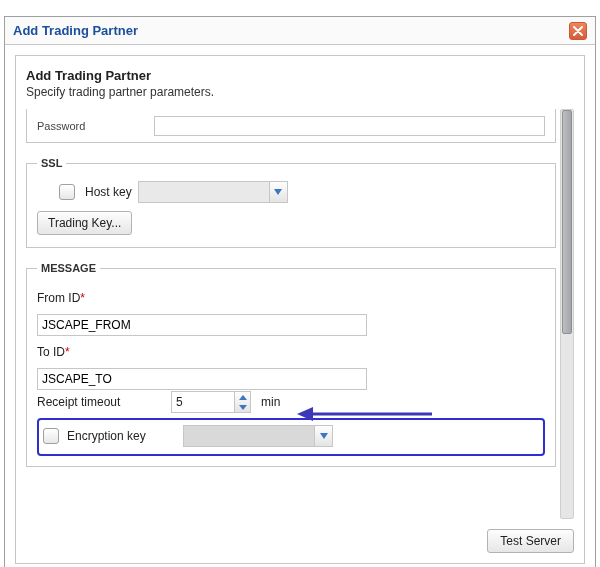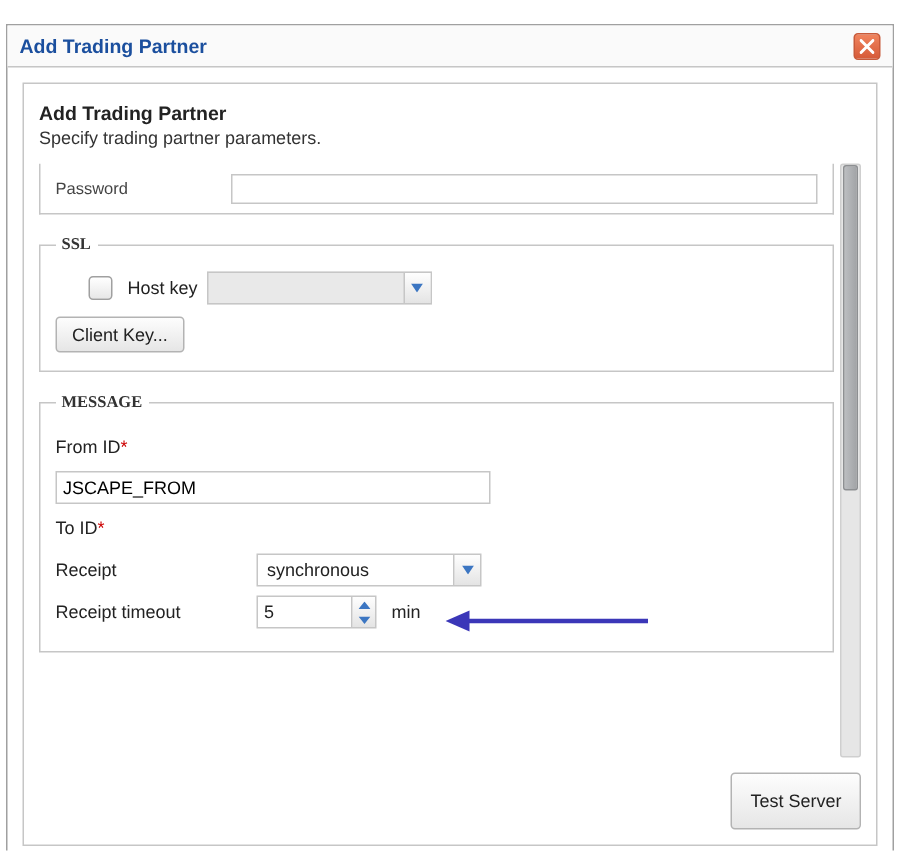--- a/index.html
+++ b/index.html
@@ -150,21 +150,20 @@
   fieldset.group {
     border: 1px solid var(--border);
     margin: 0 0 14px 0;
     padding: 12px 10px 12px 10px;
   }
   fieldset.group > legend {
     font-weight: bold;
     font-size: 11px;
     padding: 0 4px;
     color: #333;
-    font-family: Liberation Serif, serif;
   }
 
   .row {
     display: flex;
     align-items: center;
     min-height: 24px;
     margin-bottom: 4px;
     gap: 4px;
   }
   .row .lbl {
@@ -186,21 +185,21 @@
 
   .txt-input, .select, .spinner {
     height: 22px;
     border: 1px solid var(--border);
     background: var(--field-bg);
     font-size: 12px;
     padding: 0 4px;
     display: flex;
     align-items: center;
   }
-  .txt-full { width: 290px; }
+  .txt-full { width: 330px; }
 
   .select {
     width: 150px;
     display: flex;
     justify-content: space-between;
     align-items: center;
     padding-right: 0;
     cursor: pointer;
   }
   .select .val { flex:1; padding-left:2px; }
@@ -233,21 +232,21 @@
     flex:1;
     display:flex;align-items:center;justify-content:center;
     cursor:pointer;
   }
   .spinner .spin-btns svg polygon { fill: var(--blue); }
 
   .btn {
     display: inline-flex;
     align-items: center;
     justify-content: center;
-    height: 38px;
+    height: 24px;
     padding: 0 12px;
     border: 1px solid #b3b3b3;
     border-radius: 3px;
     background: linear-gradient(#fdfdfd, #e6e6e6);
     font-size: 12px;
     cursor: pointer;
     color: #222;
   }
   .btn.small { height: 24px; padding: 0 10px; }
 
@@ -330,51 +329,41 @@
                 <span class="val"></span>
                 <span class="arrow">
                   <svg width="8" height="6">
                       <polygon points="0,0 8,0 4,6"></polygon>
                     </svg>
                 </span>
               </div>
             </div>
 
             <div class="btn small">
-              <span>Client Key...</span>
+              <span>Trading Key...</span>
             </div>
           </fieldset>
 
           <fieldset class="group" style="position:relative; padding-bottom:10px;">
             <legend>MESSAGE</legend>
 
             <div class="row">
               <span class="lbl">
                 <span>From ID</span><span class="req">*</span>
               </span>
             </div>
             <input class="txt-input txt-full" value="JSCAPE_FROM" style="">
 
             <div class="row" style="margin-top:4px;align-items:center;">
               <span class="lbl">
                 <span>To ID</span><span class="req">*</span>
               </span>
             </div>
-
-            <div class="row" style="margin-top:4px;">
-              <span class="lbl">Receipt</span>
-              <div class="select blue-caret" style="width:150px;">
-                <span class="val">synchronous</span>
-                <span class="arrow">
-                  <svg width="8" height="6">
-                      <polygon points="0,0 8,0 4,6"></polygon>
-                    </svg>
-                </span>
-              </div>
-            </div>
+            <input class="txt-input txt-full" value="JSCAPE_TO" style="">
+
 
             <div class="row">
               <span class="lbl">Receipt timeout</span>
               <div class="spinner">
                 <span class="val">5</span>
                 <span class="spin-btns">
                   <span class="up">
                       <svg width="8" height="5">
                         <polygon points="4,0 8,5 0,5"></polygon>
                       </svg>
@@ -387,20 +376,37 @@
                 </span>
               </div>
               <span style="margin-left:6px;">min</span>
             </div>
 
             <svg class="annotate-arrow" style="left:270px; top:130px;" width="140" height="20">
               <line x1="135" y1="10" x2="12" y2="10" stroke="var(--arrow-purple)" stroke-width="3"></line>
               <polygon points="0,10 16,3 16,17" fill="var(--arrow-purple)"></polygon>
             </svg>
 
+            <div class="highlight-box">
+              <div class="msg-row2">
+                <span class="lbl2">
+                  <span class="checkbox"></span>
+                  <span>Encryption key</span>
+                </span>
+                <div class="select disabled">
+                  <span class="val"></span>
+                  <span class="arrow">
+                      <svg width="8" height="6">
+                        <polygon points="0,0 8,0 4,6"></polygon>
+                      </svg>
+                    </span>
+                </div>
+              </div>
+
+            </div>
 
           </fieldset>
 
         </div>
 
         <div class="scroll-bar">
           <div class="scroll-thumb"></div>
         </div>
       </div>
 

